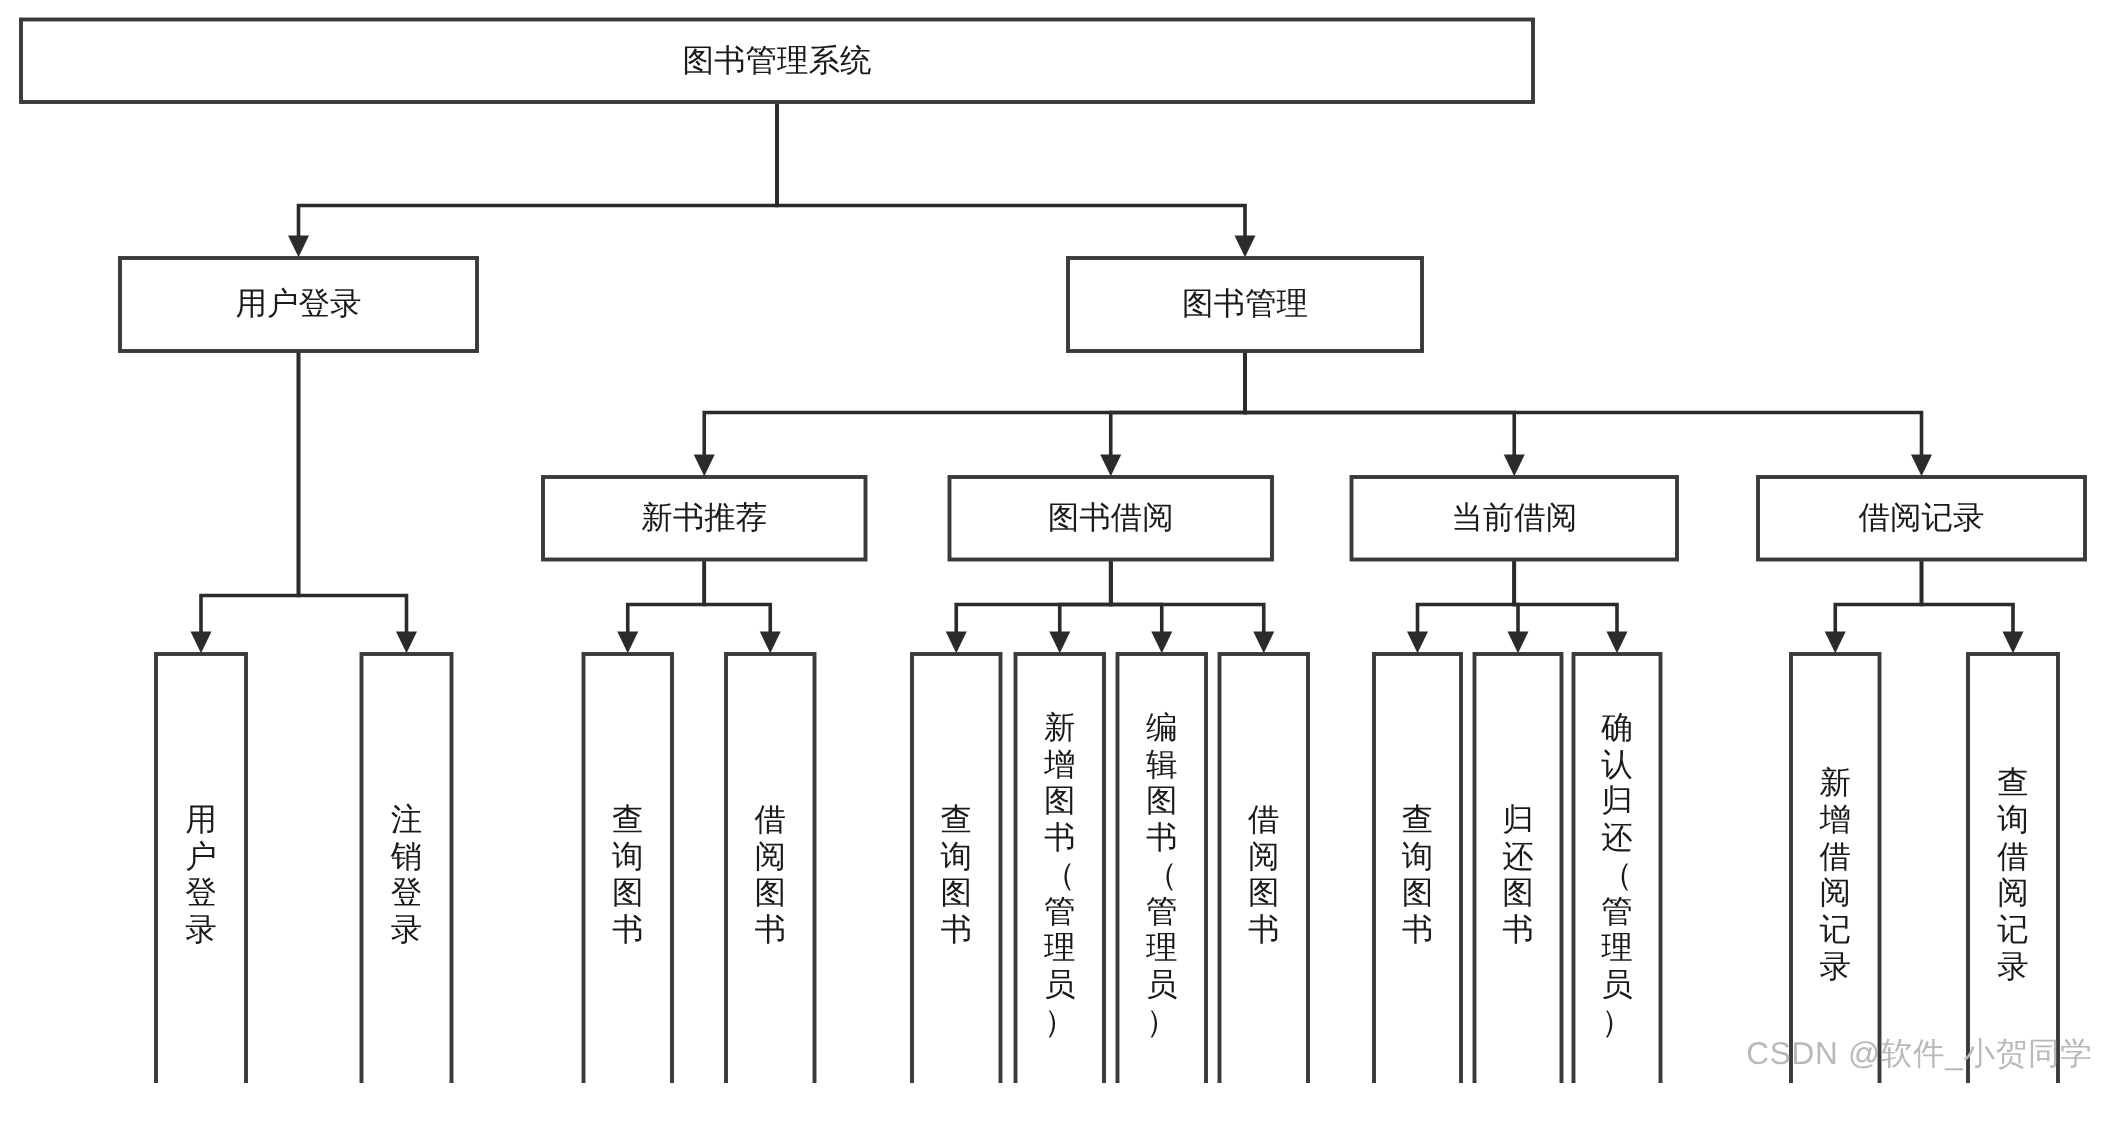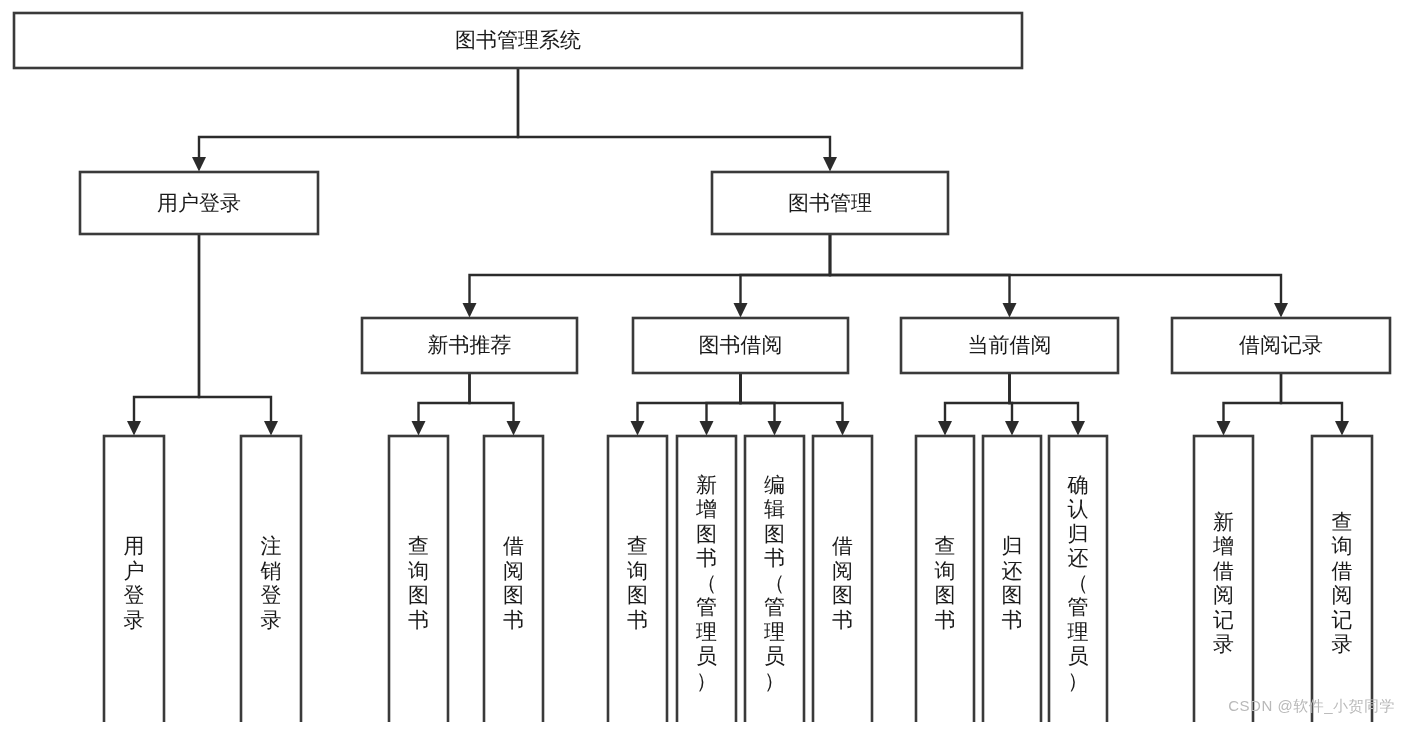--- a/index.html
+++ b/index.html
@@ -52,21 +52,21 @@
   }
   .arrow-head {
     fill: #2b2b2b;
     stroke: none;
   }
   .watermark {
     position: absolute;
     right: 10px;
     bottom: 6px;
     font-family: "Liberation Sans", "DejaVu Sans", sans-serif;
-    font-size: 15px;
+    font-size: 21px;
     color: #b9b9b9;
     letter-spacing: 0.5px;
     white-space: nowrap;
     user-select: none;
   }
 </style>
 </head>
 <body>
 
 <div id="diagram-root">

